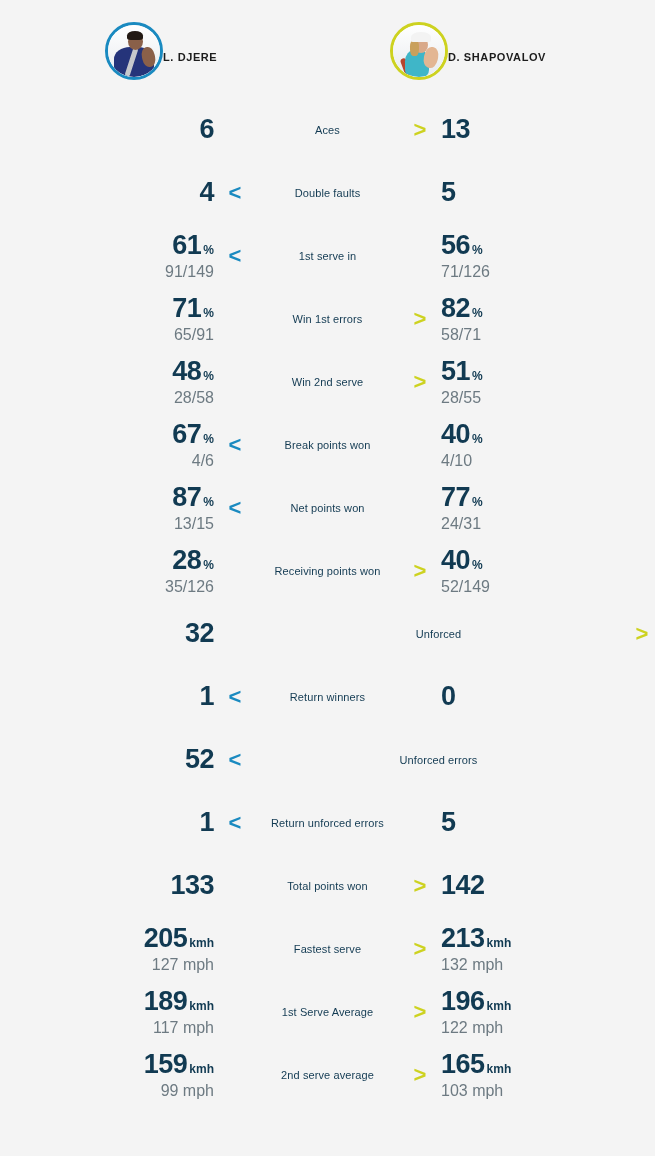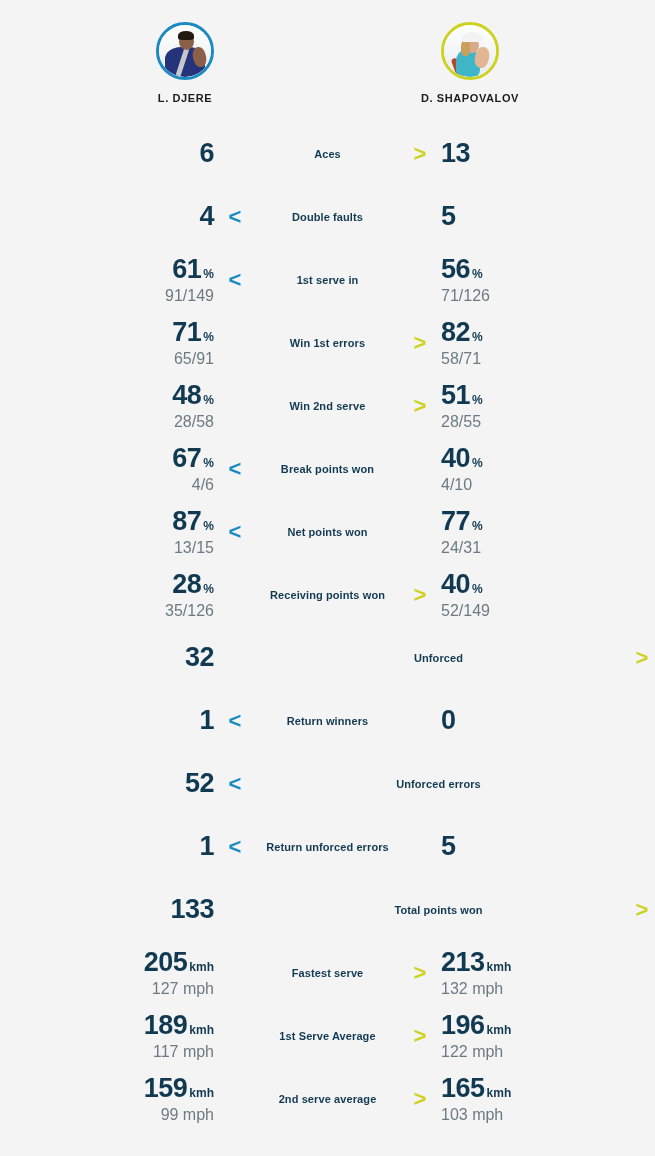--- a/index.html
+++ b/index.html
@@ -26,21 +26,21 @@
   
   .players-header {
     display: flex;
     justify-content: space-between;
     padding: 22px 105px 0 105px;
     box-sizing: border-box;
   }
   .player-block {
     width: 160px;
     display: flex;
-    flex-direction: column;
+    flex-direction: row;
     align-items: center;
   }
   .avatar {
     width: 58px;
     height: 58px;
     border-radius: 50%;
     position: relative;
     overflow: hidden;
     box-sizing: border-box;
     background: #ffffff;
@@ -177,21 +177,21 @@
   }
   .chev-blue   { color: #1a8ac0; }
   .chev-yellow { color: #cdd220; }
   .chev-hidden { visibility: hidden; }
 
   
   .stat-label {
     flex: 1;
     text-align: center;
     font-size: 11px;
-    font-weight: bold;
+    font-weight: normal;
     color: #123a52;
     letter-spacing: 0.1px;
     white-space: nowrap;
   }
 </style>
 </head>
 <body>
 
 <div class="stats-page">
 
@@ -477,20 +477,25 @@
             <span class="value">133</span>
           </div>
         </div>
         <div class="marker-left-slot">
           <span class="marker chev chev-blue chev-hidden">&lt;</span>
         </div>
         <div class="stat-label">Total points won</div>
         <div class="marker-right-slot">
           <span class="marker chev chev-yellow">&gt;</span>
         </div>
+        <div class="side side-right">
+          <div class="value-line">
+            <span class="value">142</span>
+          </div>
+        </div>
       </div>
       <div class="stat-row">
         <div class="side side-left">
           <div class="value-line">
             <span class="value">205</span>
             <span class="unit">kmh</span>
           </div>
           <div class="sub">127 mph</div>
         </div>
         <div class="marker-left-slot">

